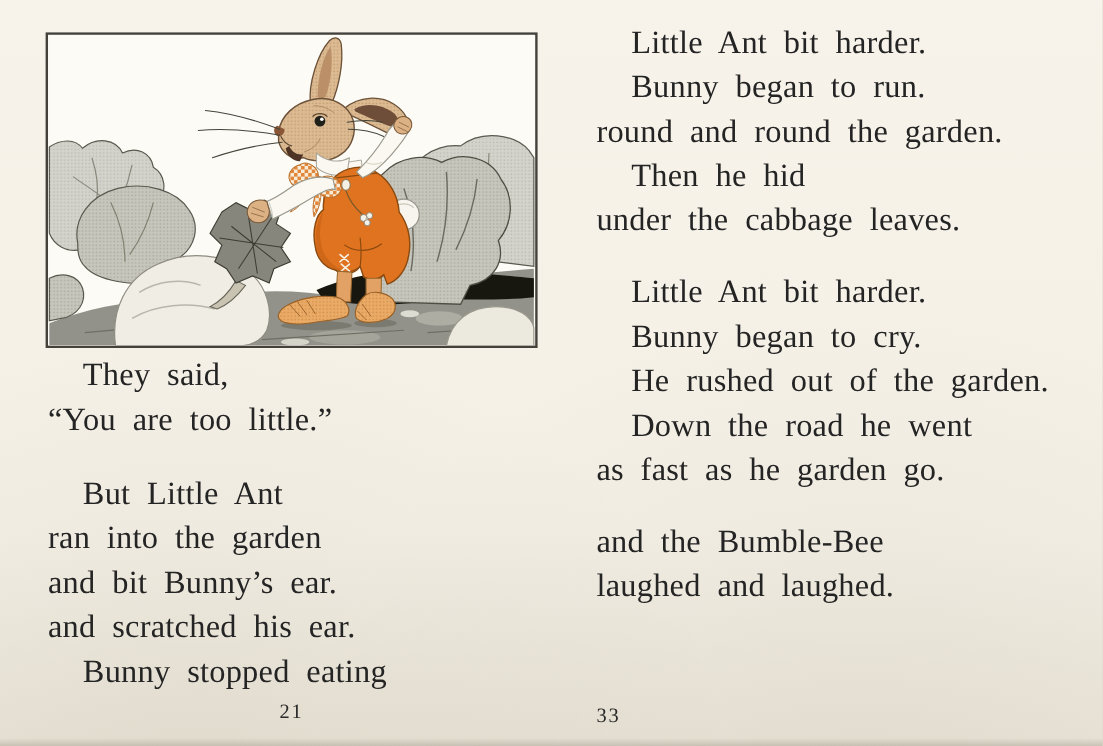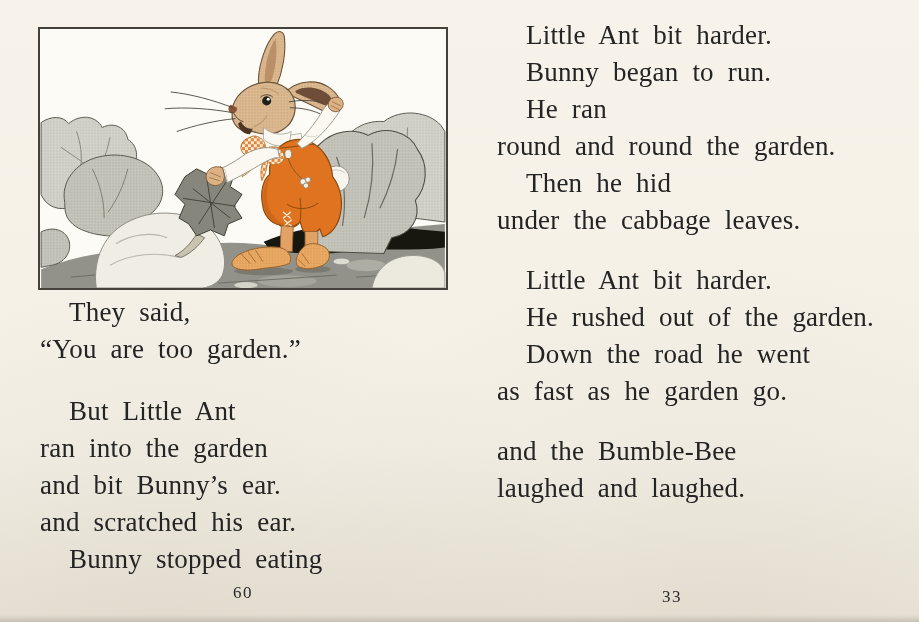--- a/index.html
+++ b/index.html
@@ -27,21 +27,21 @@
   }
   .tb-left{left:40px;top:294px;width:420px;}
   .tb-right{left:497px;top:17px;width:405px;}
   .para{margin:0;}
   .tb-left .para+.para{margin-top:25px;}
   .tb-right .para+.para{margin-top:23px;}
   .line{display:block;}
   .indent{padding-left:29px;}
   .pagenum{position:absolute;font-size:17px;letter-spacing:1.5px;color:#2a2a2a;}
   .pn-left{left:38px;top:583px;width:410px;text-align:center;}
-  .pn-right{left:497px;top:587px;width:350px;text-align:center;}
+  .pn-right{left:497px;top:587px;width:350px;}
 </style>
 </head>
 <body>
 
 <div class="stage">
 
   <div>
 
     <div class="illu">
       <svg viewBox="0 0 410 263" role="img" aria-label="Bunny rabbit in orange overalls standing on a garden path among gray cabbages, scratching his ear with one paw and holding a cabbage leaf in the other">
@@ -210,46 +210,46 @@
             <path d="M268,220 C261,226 257,234 260,240 C265,245 277,244 286,240 C293,236 295,229 290,223 C284,218 274,216 268,220 Z" fill="url(#htf)" stroke="#9a6228" stroke-width="1"></path>
             <path d="M261,234 L268,241 M265,228 L272,238" stroke="#9a6228" stroke-width="0.8" fill="none"></path>
           </g>
         </g>
       </svg>
     </div>
 
     <div class="textblock tb-left">
       <p class="para">
         <span class="line indent">They said,</span>
-        <span class="line">“You are too garden.”</span>
+        <span class="line">“You are too little.”</span>
       </p>
       <p class="para">
         <span class="line indent">But Little Ant</span>
         <span class="line">ran into the garden</span>
         <span class="line">and bit Bunny’s ear.</span>
         <span class="line">and scratched his ear.</span>
         <span class="line indent">Bunny stopped eating</span>
       </p>
     </div>
 
-    <div class="pagenum pn-left">60</div>
+    <div class="pagenum pn-left">21</div>
   </div>
 
   <div>
     <div class="textblock tb-right">
       <p class="para">
         <span class="line indent">Little Ant bit harder.</span>
         <span class="line indent">Bunny began to run.</span>
-        <span class="line indent">He ran</span>
         <span class="line">round and round the garden.</span>
         <span class="line indent">Then he hid</span>
         <span class="line">under the cabbage leaves.</span>
       </p>
       <p class="para">
         <span class="line indent">Little Ant bit harder.</span>
+        <span class="line indent">Bunny began to cry.</span>
         <span class="line indent">He rushed out of the garden.</span>
         <span class="line indent">Down the road he went</span>
         <span class="line">as fast as he garden go.</span>
       </p>
       <p class="para">
         <span class="line">and the Bumble-Bee</span>
         <span class="line">laughed and laughed.</span>
       </p>
     </div>
 

